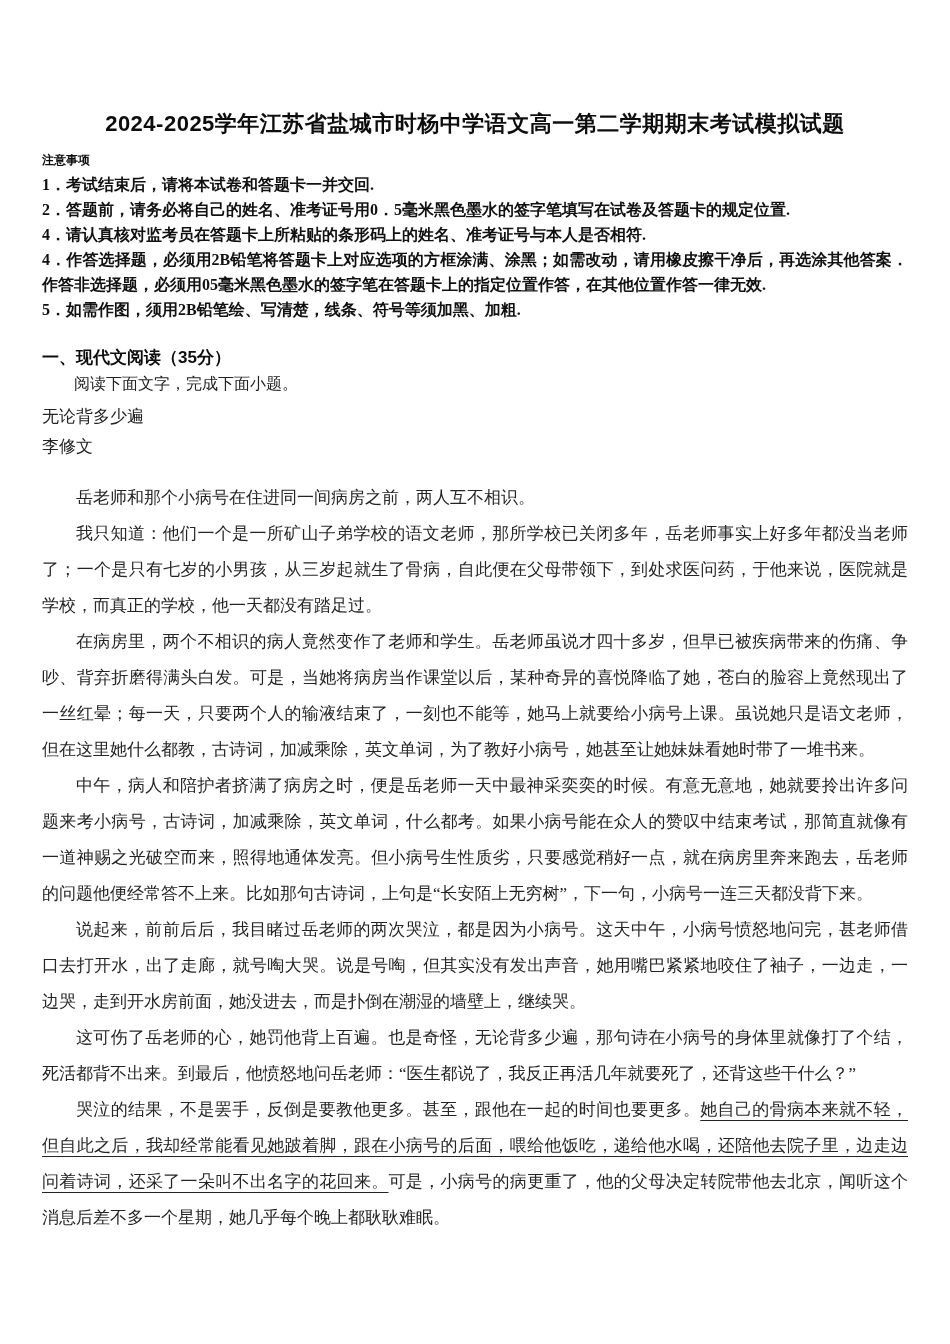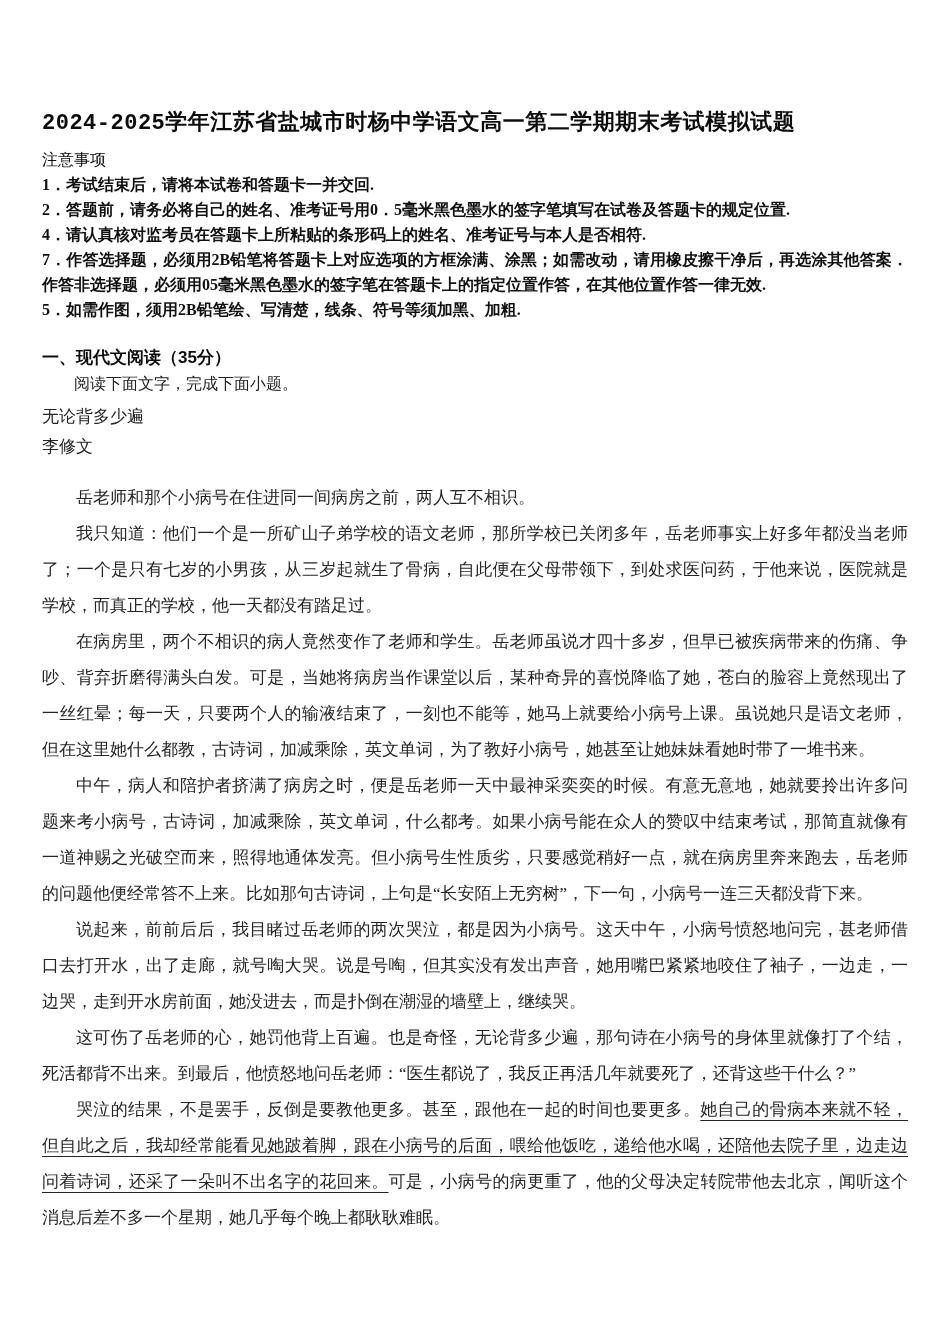--- a/index.html
+++ b/index.html
@@ -13,33 +13,33 @@
     height: 1344px;
     margin: 0 auto;
     box-sizing: border-box;
     padding: 108px 42px 0 42px;
     background: #ffffff;
     color: #161616;
     overflow: hidden;
   }
   .doc-title {
     margin: 0;
-    font-family: Liberation Mono, monospace;
+    font-family: Liberation Sans, sans-serif;
     font-weight: bold;
     font-size: 22px;
     line-height: 32px;
-    text-align: left;
+    text-align: center;
     color: #0d0d0d;
     letter-spacing: 0.5px;
   }
   .notice-heading {
     margin-top: 8px;
     font-family: "Liberation Serif", serif;
-    font-weight: normal;
-    font-size: 16px;
+    font-weight: bold;
+    font-size: 12px;
     line-height: 24px;
     color: #0d0d0d;
   }
   .notice-item {
     font-family: "Liberation Serif", serif;
     font-weight: bold;
     font-size: 16px;
     line-height: 25px;
     text-align: justify;
     color: #111111;
@@ -96,21 +96,21 @@
 <div class="page">
 
   <h1 class="doc-title">2024-2025学年江苏省盐城市时杨中学语文高一第二学期期末考试模拟试题</h1>
 
   <div class="notice">
     <div class="notice-heading">注意事项</div>
     <div id="notice-list">
         <div class="notice-item">1．考试结束后，请将本试卷和答题卡一并交回.</div>
         <div class="notice-item">2．答题前，请务必将自己的姓名、准考证号用0．5毫米黑色墨水的签字笔填写在试卷及答题卡的规定位置.</div>
         <div class="notice-item">4．请认真核对监考员在答题卡上所粘贴的条形码上的姓名、准考证号与本人是否相符.</div>
-        <div class="notice-item">7．作答选择题，必须用2B铅笔将答题卡上对应选项的方框涂满、涂黑；如需改动，请用橡皮擦干净后，再选涂其他答案．作答非选择题，必须用05毫米黑色墨水的签字笔在答题卡上的指定位置作答，在其他位置作答一律无效.</div>
+        <div class="notice-item">4．作答选择题，必须用2B铅笔将答题卡上对应选项的方框涂满、涂黑；如需改动，请用橡皮擦干净后，再选涂其他答案．作答非选择题，必须用05毫米黑色墨水的签字笔在答题卡上的指定位置作答，在其他位置作答一律无效.</div>
         <div class="notice-item">5．如需作图，须用2B铅笔绘、写清楚，线条、符号等须加黑、加粗.</div>
       </div>
   </div>
 
   <div class="section-heading">一、现代文阅读（35分）</div>
 
   <div class="instruction">阅读下面文字，完成下面小题。</div>
 
   <div class="essay">
     <div class="essay-title">无论背多少遍</div>

